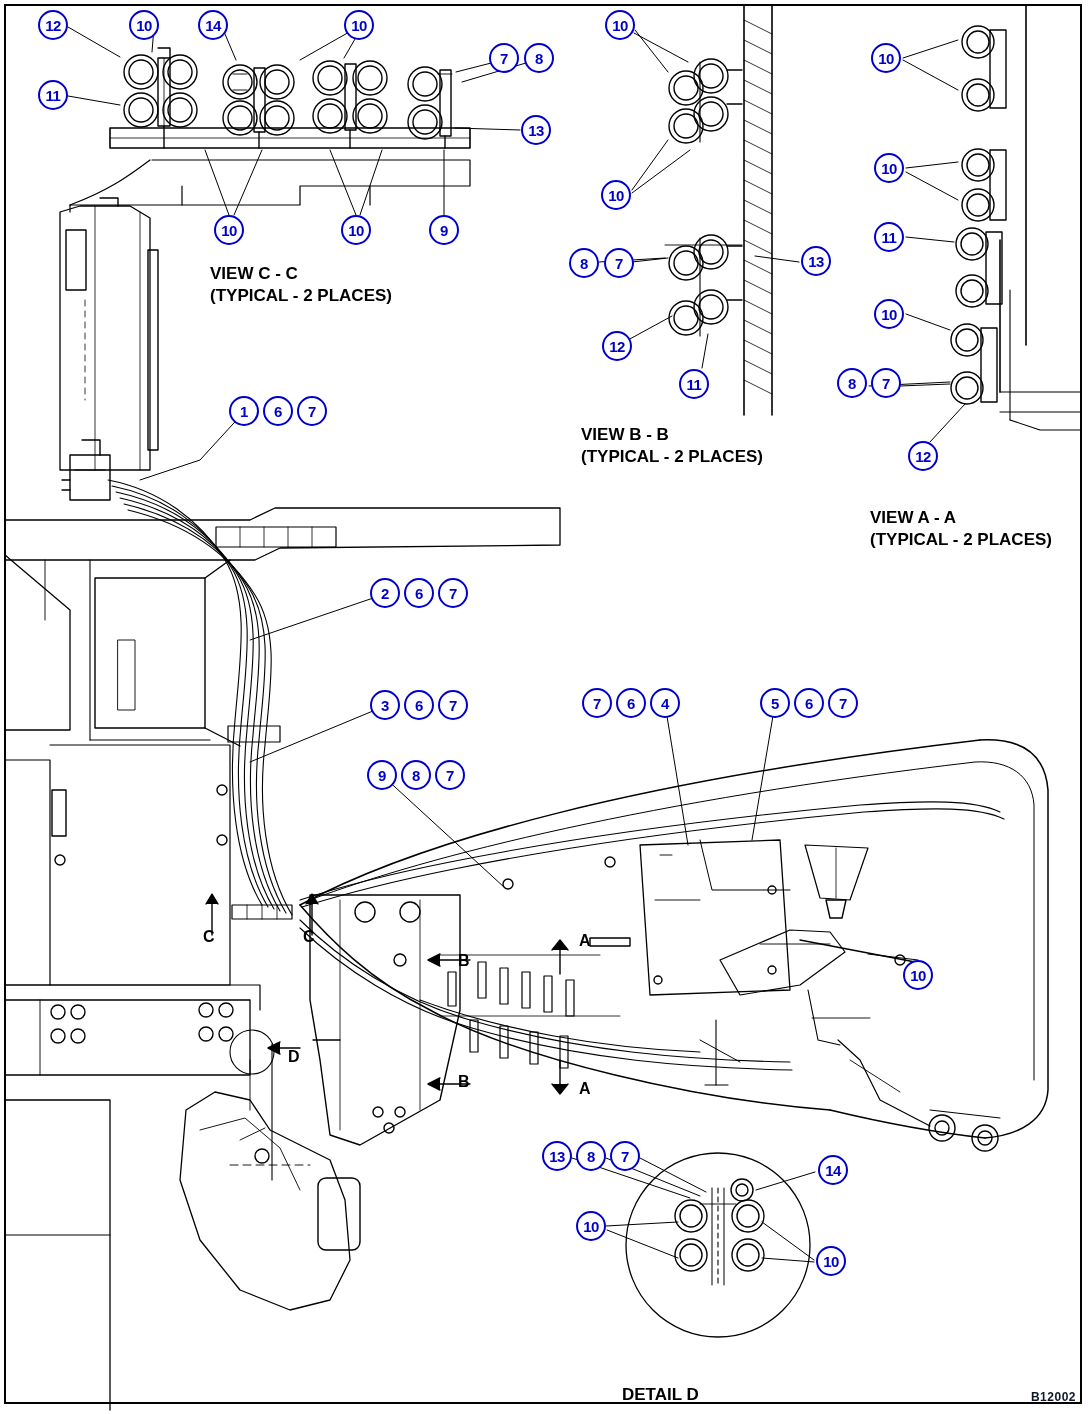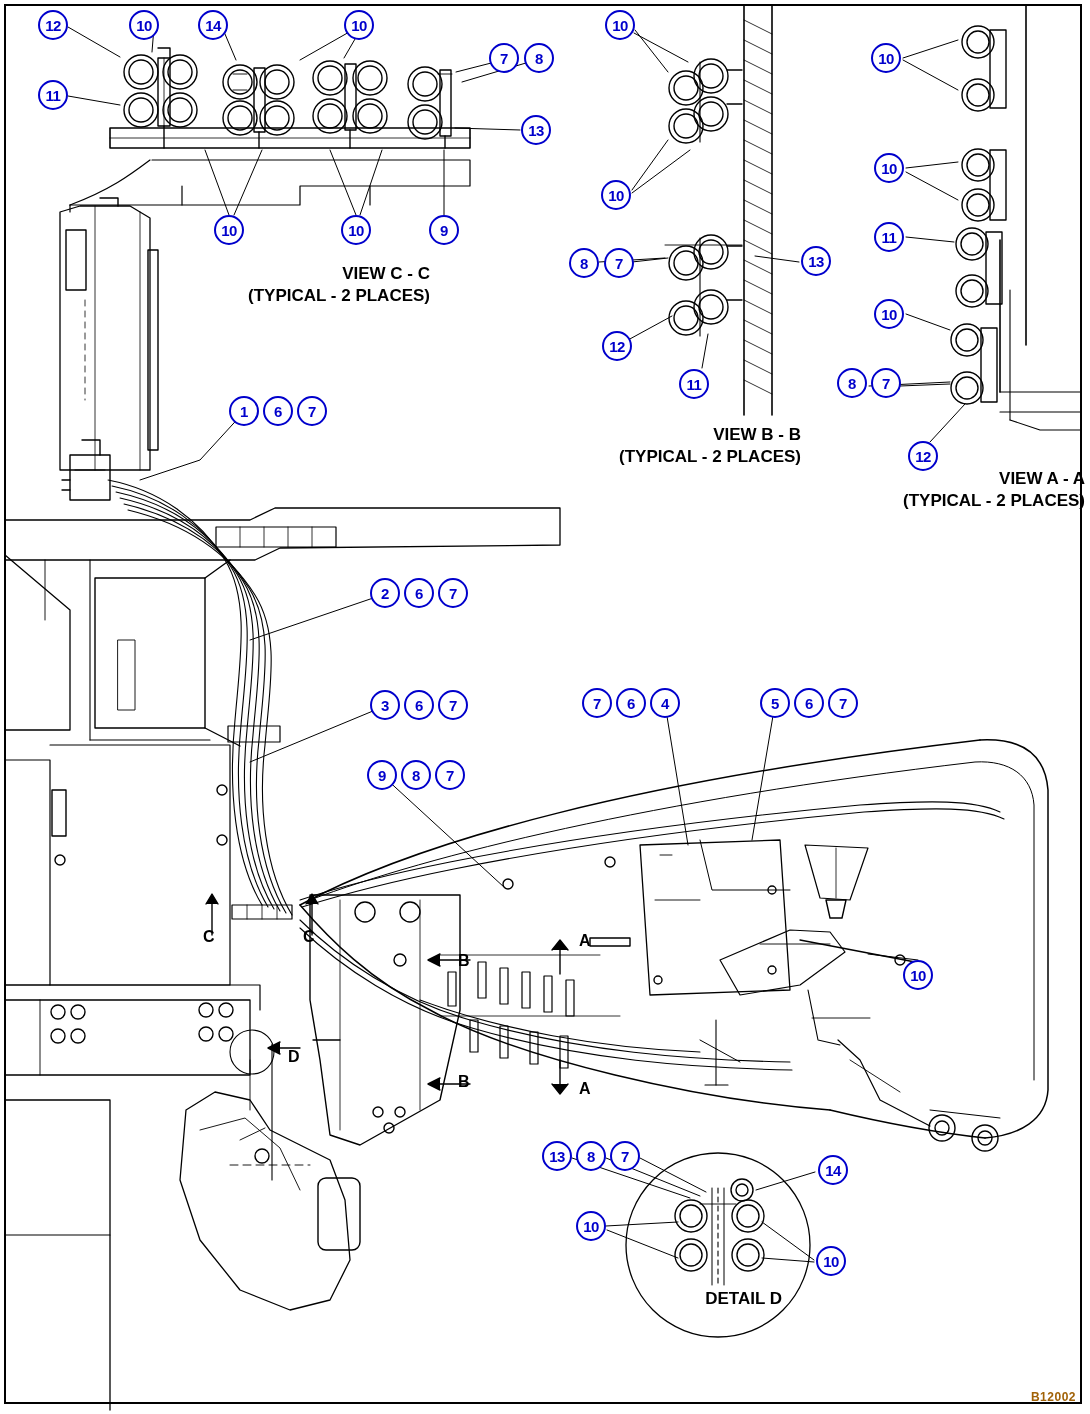--- a/index.html
+++ b/index.html
@@ -7,29 +7,29 @@
   #page{position:relative;width:1090px;height:1414px;background:#fff;overflow:hidden;}
   #frame{position:absolute;left:4px;top:4px;width:1078px;height:1400px;border:2px solid #000;box-sizing:border-box;}
   svg.art{position:absolute;left:0;top:0;width:1090px;height:1414px;}
   .balloon{
     position:absolute;width:30px;height:30px;border:2px solid #0000cc;border-radius:50%;
     background:#fff;color:#0000cc;font-size:15px;font-weight:bold;
     display:flex;align-items:center;justify-content:center;box-sizing:border-box;
     font-family:"Liberation Sans", sans-serif;letter-spacing:-0.5px;
   }
   .viewlabel{
-    position:absolute;color:#000;font-weight:bold;font-size:17px;text-align:right;
+    position:absolute;color:#000;font-weight:bold;font-size:17px;text-align:left;
     font-family:"Liberation Sans", sans-serif;line-height:1.28;white-space:nowrap;
   }
   .seclabel{
     position:absolute;color:#000;font-weight:bold;font-size:16px;
     font-family:"Liberation Sans", sans-serif;
   }
   .partnum{
-    position:absolute;right:14px;bottom:10px;font-size:12px;font-weight:bold;color:#a16207;
+    position:absolute;right:14px;bottom:10px;font-size:12px;font-weight:bold;color:#0f172a;
     font-family:"Liberation Sans", sans-serif;letter-spacing:0.5px;
   }
 </style>
 </head>
 <body>
 
 <div id="page">
 
   <svg class="art" viewBox="0 0 1090 1414" xmlns="http://www.w3.org/2000/svg">
     <g fill="none" stroke="#000" stroke-width="1.4" stroke-linecap="round" stroke-linejoin="round">
@@ -405,25 +405,25 @@
   <div id="frame"></div>
 
   <div class="viewlabel" style="left:210px;top:263px;width:220px;">
     <div>VIEW C - C</div>
     <div>(TYPICAL - 2 PLACES)</div>
   </div>
   <div class="viewlabel" style="left:581px;top:424px;width:220px;">
     <div>VIEW B - B</div>
     <div>(TYPICAL - 2 PLACES)</div>
   </div>
-  <div class="viewlabel" style="left:870px;top:468px;width:215px;">
+  <div class="viewlabel" style="left:870px;top:507px;width:215px;">
     <div>VIEW A - A</div>
     <div>(TYPICAL - 2 PLACES)</div>
   </div>
-  <div class="viewlabel" style="left:622px;top:1288px;width:160px;">
+  <div class="viewlabel" style="left:622px;top:1384px;width:160px;">
     <div>DETAIL D</div>
   </div>
 
   <div class="seclabel" style="left:203px;top:928px;">C</div>
   <div class="seclabel" style="left:303px;top:928px;">C</div>
   <div class="seclabel" style="left:458px;top:952px;">B</div>
   <div class="seclabel" style="left:458px;top:1073px;">B</div>
   <div class="seclabel" style="left:579px;top:932px;">A</div>
   <div class="seclabel" style="left:579px;top:1080px;">A</div>
   <div class="seclabel" style="left:288px;top:1048px;">D</div>

